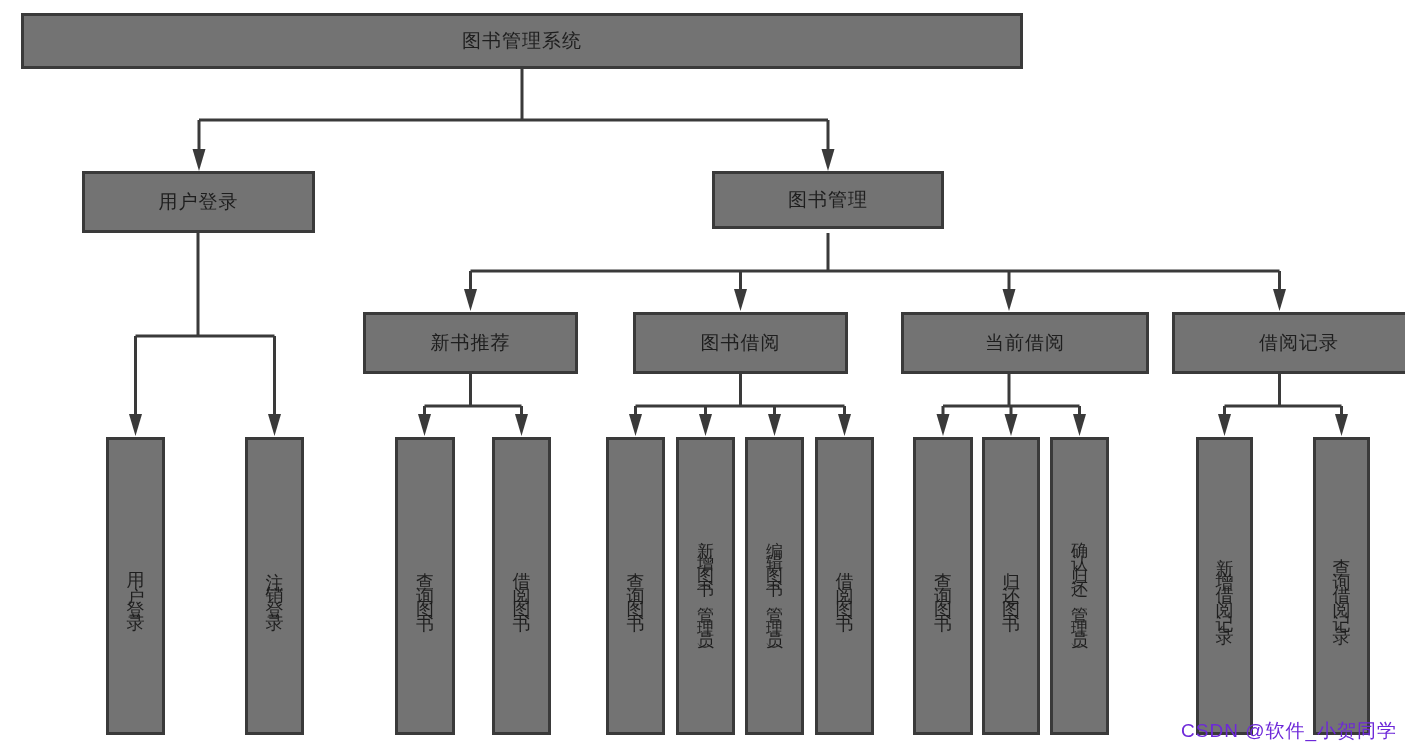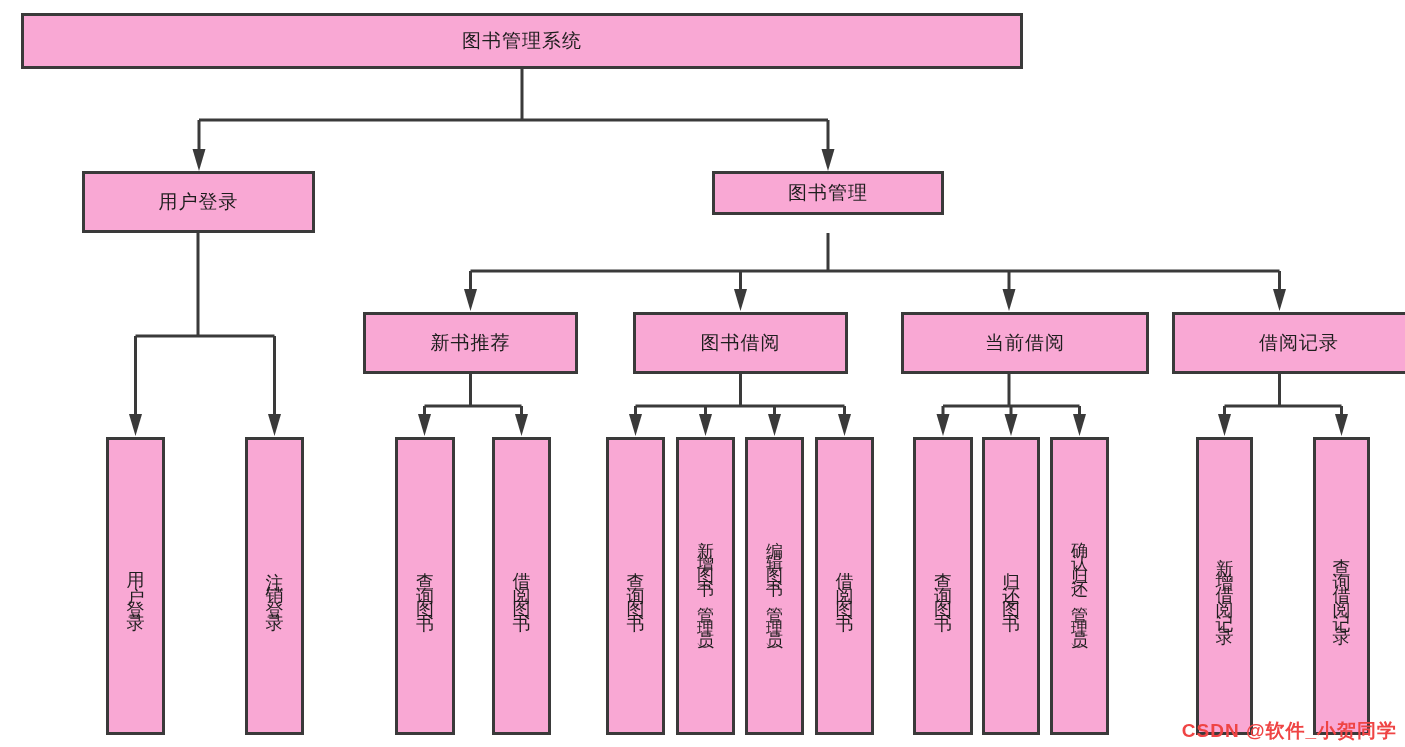--- a/index.html
+++ b/index.html
@@ -8,21 +8,21 @@
     width:1405px;height:747px;
     background:#ffffff;
     font-family:"Liberation Sans","DejaVu Sans",sans-serif;
     overflow:hidden;
   }
   .connectors{position:absolute;left:0;top:0;}
   .node{
     position:absolute;
     box-sizing:border-box;
     border:3px solid #3a3a3a;
-    background:#f9a8d4;
+    background:#737373;
     display:flex;
     align-items:center;
     justify-content:center;
     text-align:right;
   }
   .hlabel{
     font-size:19px;
     color:#1e1e1e;
     letter-spacing:1px;
     white-space:nowrap;
@@ -33,24 +33,23 @@
     color:#1e1e1e;
     letter-spacing:14px;
     line-height:1;
   }
   .vlabel.long{letter-spacing:13px;font-size:17px;}
   .watermark{
     position:absolute;
     right:8px;
     bottom:3px;
     font-size:19px;
-    color:#ef4444;
+    color:#6d28d9;
     letter-spacing:1px;
     white-space:nowrap;
-    font-weight:bold;
   }
 </style>
 </head>
 <body>
 
 <div class="canvas">
 
   <svg class="connectors" width="1405" height="747" viewBox="0 0 1405 747">
     <g stroke="#3a3a3a" stroke-width="3" fill="none">
 
@@ -94,21 +93,21 @@
     </g>
   </svg>
 
   <div class="node" style="left:21px;top:13px;width:1002px;height:56px">
     <span class="hlabel">图书管理系统</span>
   </div>
 
   <div class="node" style="left:82px;top:171px;width:233px;height:62px">
     <span class="hlabel">用户登录</span>
   </div>
-  <div class="node" style="left:712px;top:171px;width:232px;height:44px">
+  <div class="node" style="left:712px;top:171px;width:232px;height:58px">
     <span class="hlabel">图书管理</span>
   </div>
 
   <div class="node" style="left:633px;top:312px;width:215px;height:62px">
     <span class="hlabel">图书借阅</span>
   </div>
   <div class="node" style="left:363px;top:312px;width:215px;height:62px">
     <span class="hlabel">新书推荐</span>
   </div>
   <div class="node" style="left:901px;top:312px;width:248px;height:62px">

